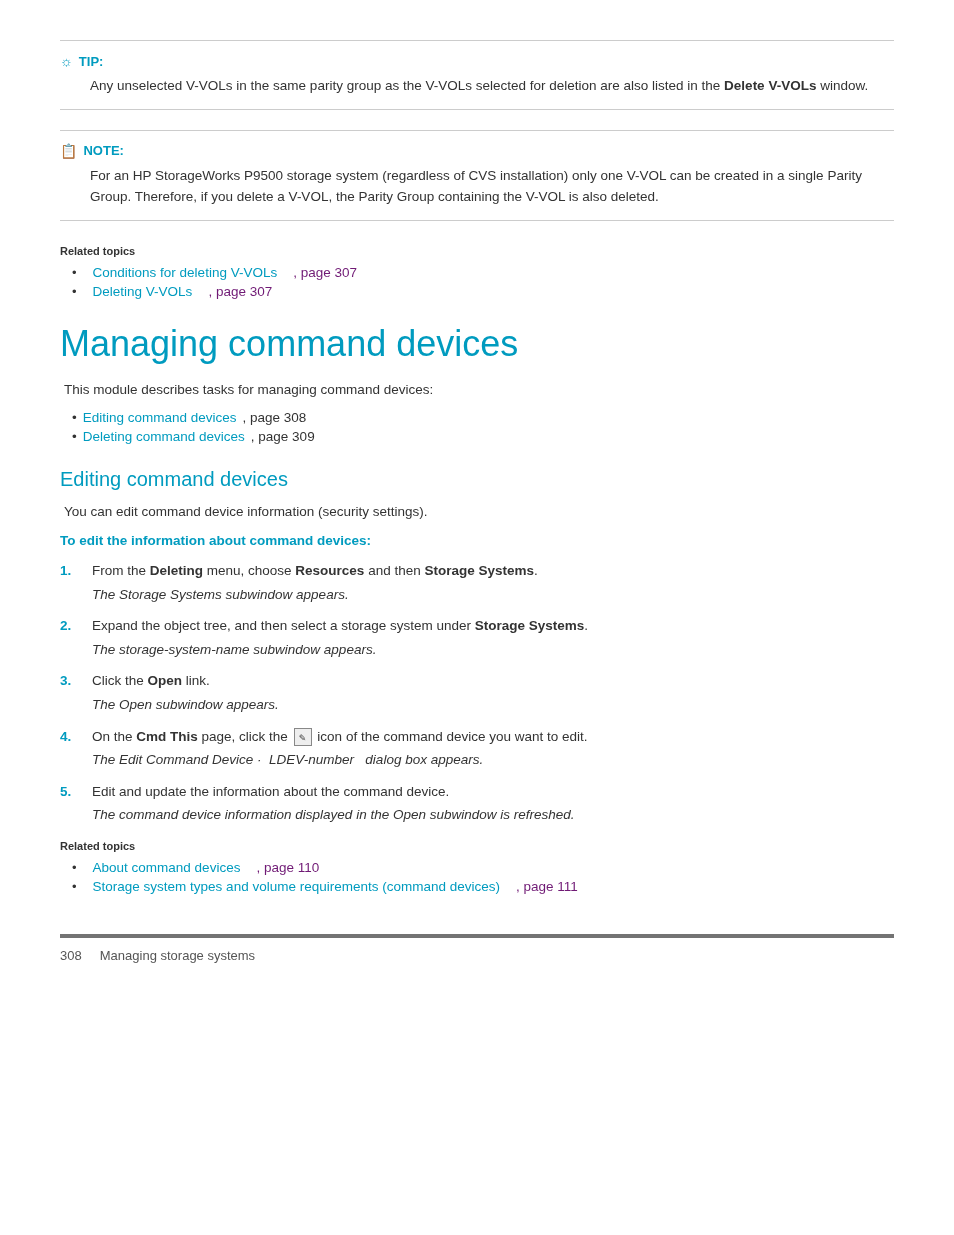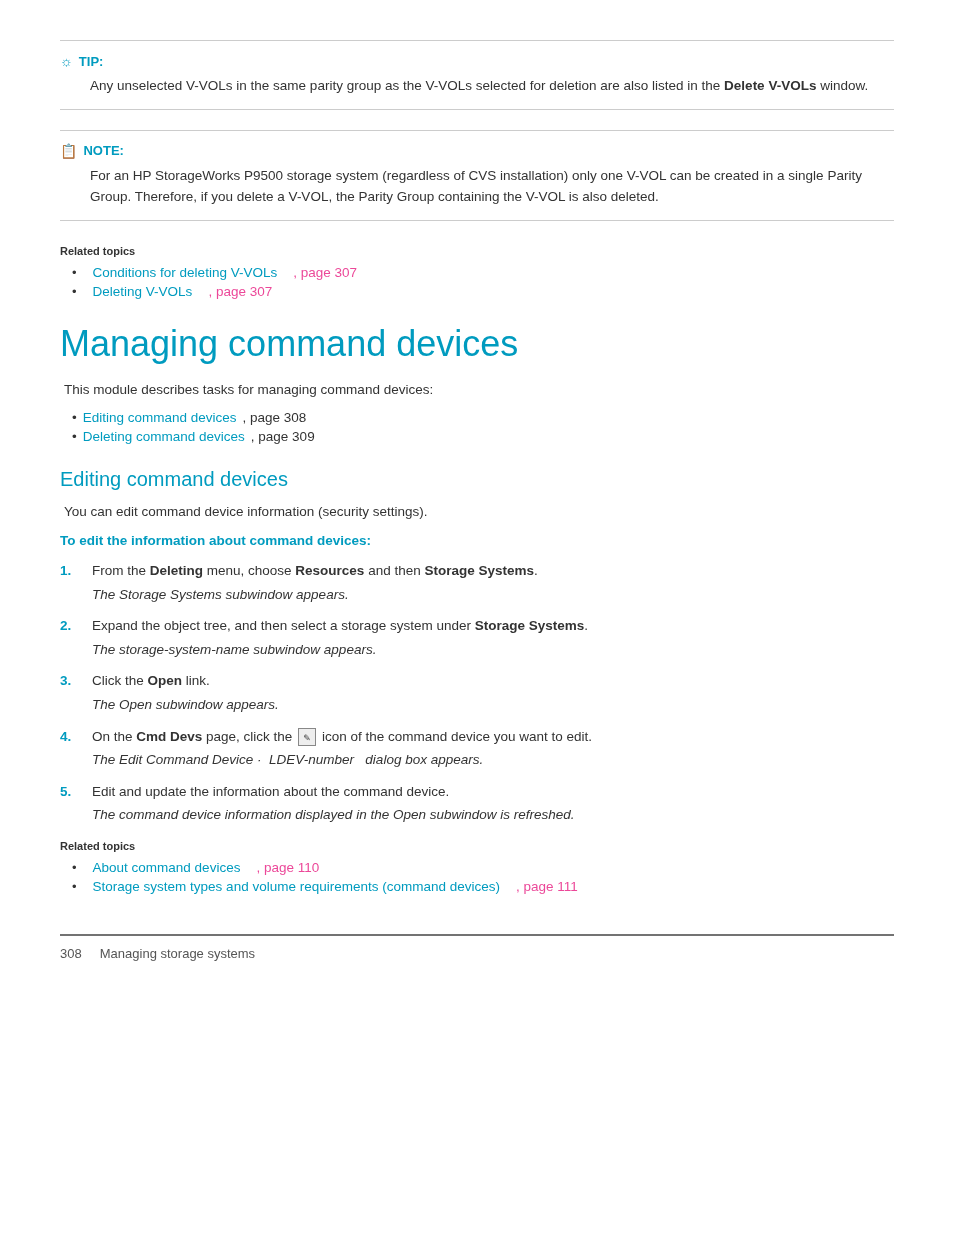--- a/index.html
+++ b/index.html
@@ -83,21 +83,21 @@
     .related-topics ul li::before {
       content: "•";
       color: #333;
       font-size: 13px;
     }
     .related-topics ul li a {
       color: #009bbf;
       text-decoration: none;
     }
     .related-topics ul li span {
-      color: #ec4899;
+      color: #701a75;
     }
     .section-h1 {
       color: #009bbf;
       font-size: 36px;
       font-weight: normal;
       margin-bottom: 14px;
       margin-top: 10px;
     }
     .section-h2 {
       color: #009bbf;
@@ -147,21 +147,21 @@
       margin-top: 2px;
       font-size: 13.5px;
     }
     .step-body strong {
       font-weight: bold;
     }
     .step-body em {
       font-style: italic;
     }
     .footer-bar {
-      border-top: 2px solid #737373;
+      border-top: 4px solid #737373;
       padding-top: 10px;
       margin-top: 40px;
       font-size: 13px;
       color: #555;
     }
     .module-links ul {
       list-style: none;
       padding-left: 12px;
     }
     .module-links ul li {
@@ -263,21 +263,21 @@
     <span class="step-num">3.</span>
     <span class="step-body">
       Click the <strong>Open</strong> link.
       <span class="step-sub">The Open subwindow appears.</span>
     </span>
   </li>
 
   <li>
     <span class="step-num">4.</span>
     <span class="step-body">
-      On the <strong>Cmd Devs</strong> page, click the
+      On the <strong>Cmd This</strong> page, click the
       <span style="display:inline-block; width:18px; height:18px; vertical-align:middle; border:1px solid #888; background:#eee; font-size:9px; text-align:center; line-height:18px; margin:0 2px;">✎</span>
       icon of the command device you want to edit.
       <span class="step-sub">The Edit Command Device ·&nbsp; <em>LDEV-number</em> &nbsp; dialog box appears.</span>
     </span>
   </li>
 
   <li>
     <span class="step-num">5.</span>
     <span class="step-body">
       Edit and update the information about the command device.

